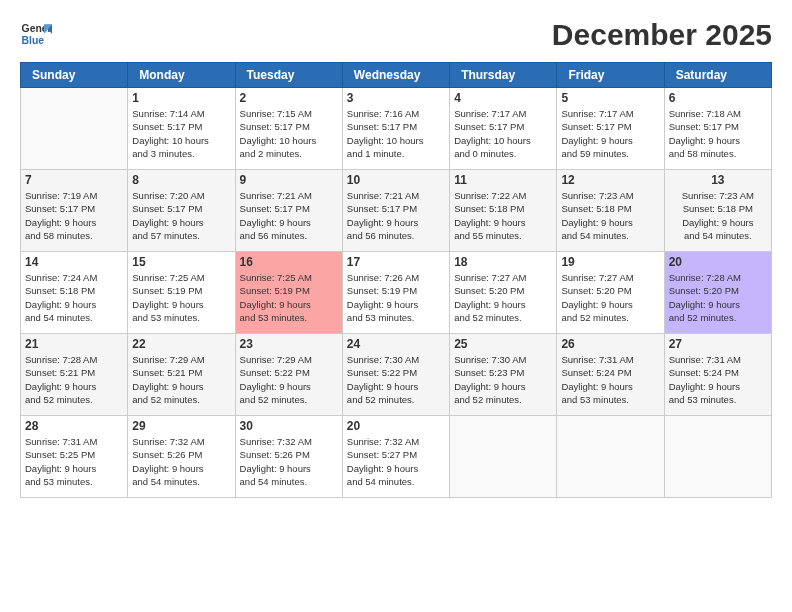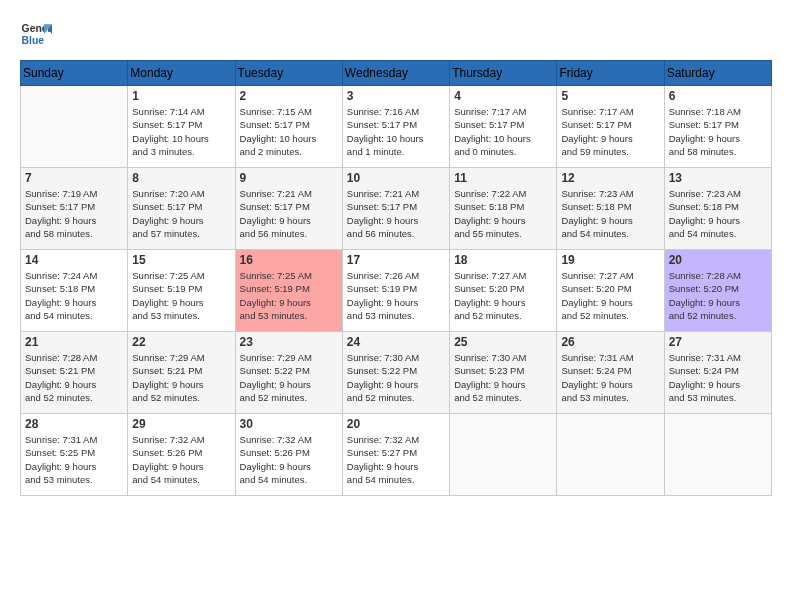--- a/index.html
+++ b/index.html
@@ -44,24 +44,24 @@
       font-size: 14px;
       color: #555;
     }
     .calendar-table {
       width: 100%;
       border-collapse: collapse;
       table-layout: fixed;
     }
     .calendar-table thead tr th {
       background: #2a6db5;
-      color: #000000;
+      color: #ffffff;
       font-size: 12px;
-      font-weight: normal;
-      padding: 5px 2px;
+      font-weight: bold;
+      padding: 5px 11px;
       text-align: left;
       border: 1px solid #1a5a9a;
     }
     .calendar-table tbody tr td {
       border: 1px solid #ccc;
       vertical-align: top;
       padding: 3px 4px;
       font-size: 10px;
       color: #333;
       height: 82px;
@@ -89,20 +89,21 @@
   <div class="header">
     <div class="logo">
       <svg class="logo-icon" viewBox="0 0 40 40" xmlns="http://www.w3.org/2000/svg">
         <text x="2" y="18" font-size="13" font-weight="bold" fill="#333" font-family="Arial">General</text>
         <text x="2" y="32" font-size="13" font-weight="bold" fill="#2a6db5" font-family="Arial">Blue</text>
         <polygon points="30,8 40,8 40,20" fill="#2a6db5"></polygon>
         <polygon points="30,8 40,8 30,20" fill="#5a9fd4"></polygon>
       </svg>
     </div>
     <div class="title-block">
+      <div class="month-title">December 2025</div>
     </div>
   </div>
 
   <table class="calendar-table">
     <thead>
       <tr>
         <th>Sunday</th>
         <th>Monday</th>
         <th>Tuesday</th>
         <th>Wednesday</th>
@@ -193,21 +194,21 @@
 Daylight: 9 hours
 and 55 minutes.</div>
           </td>
           <td style="background: rgb(245, 245, 245);">
             <span class="day-number">12</span>
             <div class="day-info" style="white-space: pre-line;">Sunrise: 7:23 AM
 Sunset: 5:18 PM
 Daylight: 9 hours
 and 54 minutes.</div>
           </td>
-          <td style="background: rgb(245, 245, 245);">
+          <td style="background: rgb(245, 245, 245); text-align: center;">
             <span class="day-number">13</span>
             <div class="day-info" style="white-space: pre-line;">Sunrise: 7:23 AM
 Sunset: 5:18 PM
 Daylight: 9 hours
 and 54 minutes.</div>
           </td>
         </tr>
         <tr style="background: rgb(255, 255, 255);">
           <td style="background: rgb(255, 255, 255);">
             <span class="day-number">14</span>

